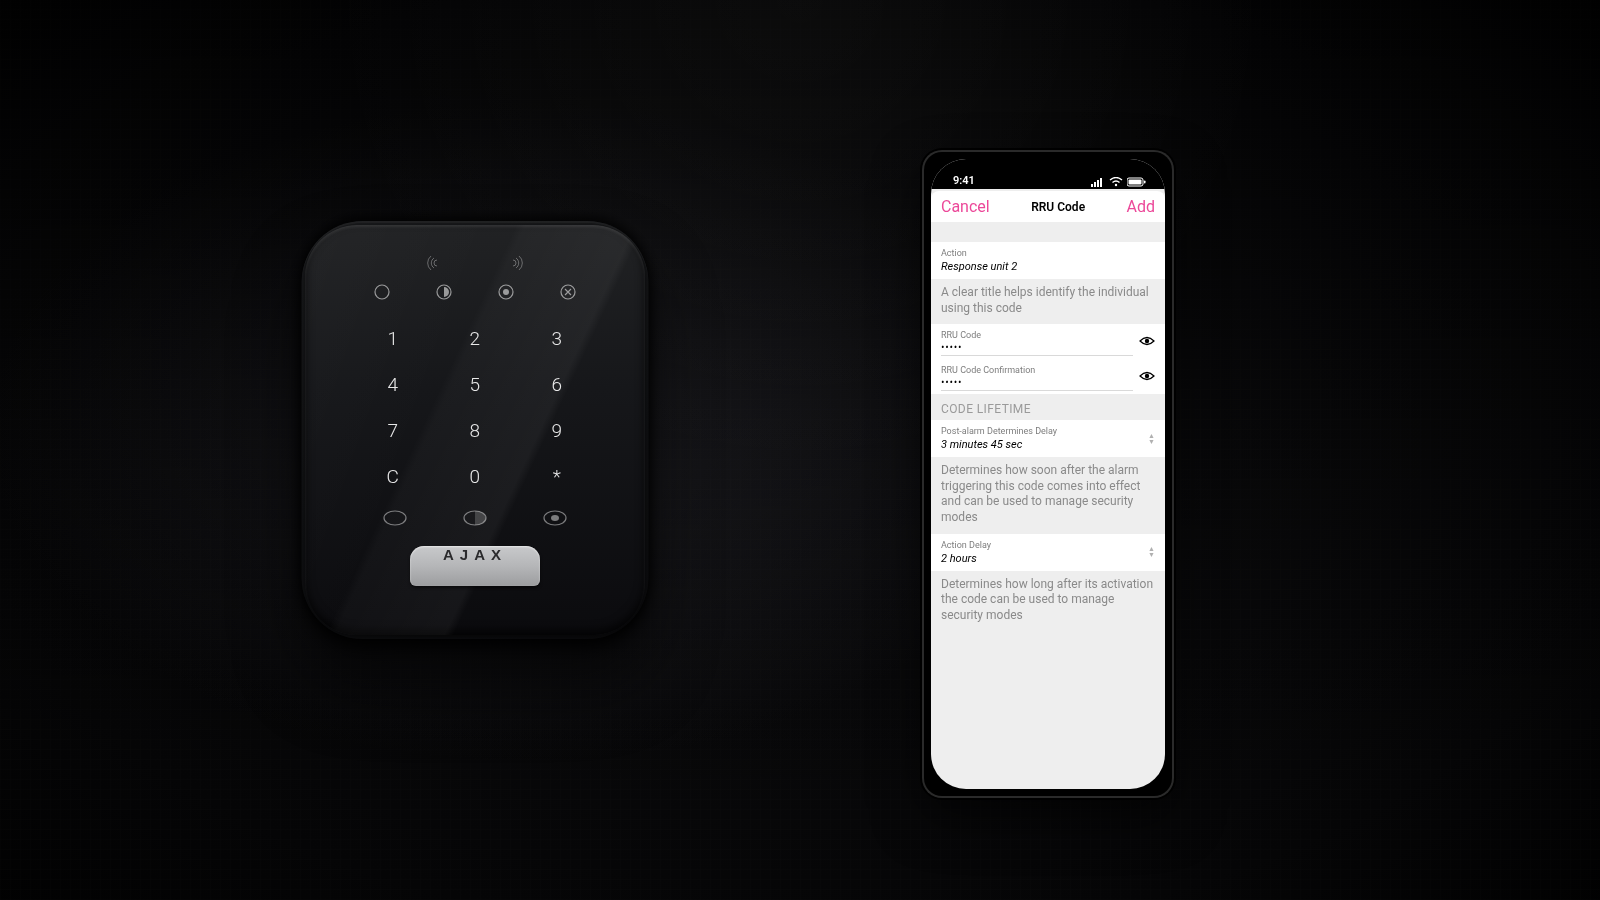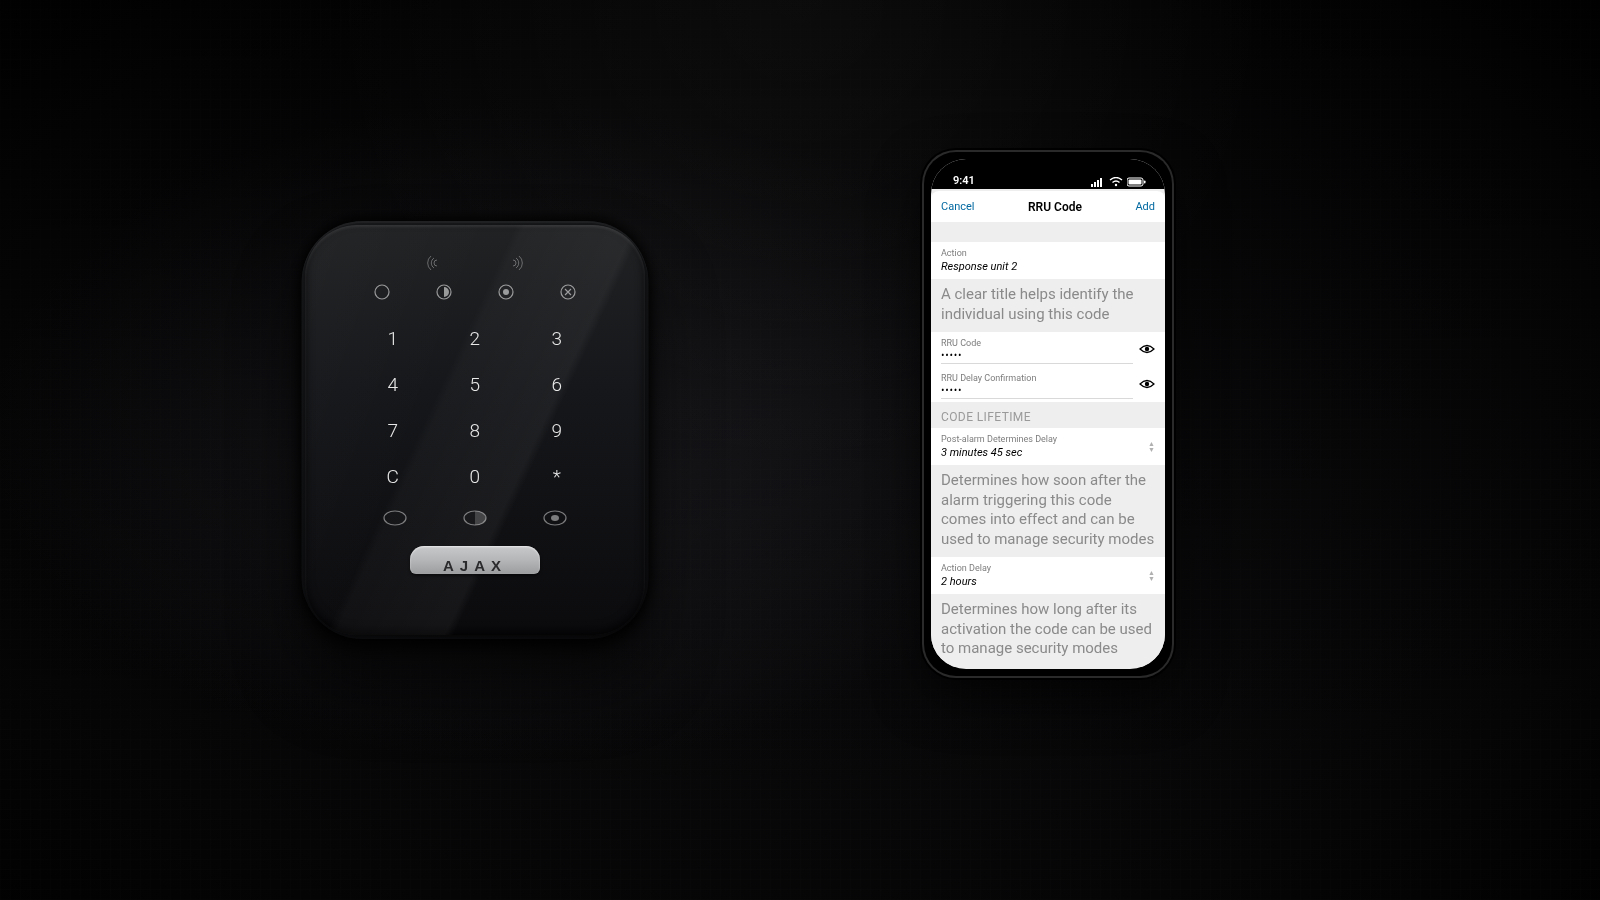--- a/index.html
+++ b/index.html
@@ -126,42 +126,42 @@
     user-select: none;
   }
   .kp-bottom-row {
     display: flex;
     gap: 56px;
     margin-top: 12px;
   }
   .kp-bottom-row svg { opacity: 0.75; }
   .kp-badge {
     margin-top: 16px;
-    width: 130px; height: 28px;
+    width: 130px; height: 40px;
     border-radius: 14px 14px 6px 6px;
     background: linear-gradient(180deg, #c8c9cb 0%, #b5b6b8 50%, #9c9d9f 100%);
     box-shadow: inset 0 1px 2px rgba(255,255,255,0.6), 0 2px 3px rgba(0,0,0,0.5);
-    display: flex; align-items: flex-end; justify-content: center;
+    display: flex; align-items: flex-start; justify-content: center;
   }
   .kp-badge span {
     font-family: "Arial Black", Arial, sans-serif;
     font-weight: 900;
     letter-spacing: 6px;
     font-size: 15px;
     color: #2b2b2d;
   }
 
   
   .phone {
     position: absolute;
     left: 924px;
     top: 152px;
     width: 248px;
-    height: 524px;
-    border-radius: 32px;
+    height: 644px;
+    border-radius: 18px;
     background: #000;
     box-shadow:
       0 0 0 2px #2a2a2a,
       0 0 0 4px #000,
       0 20px 50px rgba(0,0,0,0.6);
     padding: 7px;
   }
   .screen {
     width: 100%; height: 100%;
     border-radius: 35px;
@@ -196,22 +196,22 @@
     height: 31px;
     background: #fff;
     border-radius: 8px 8px 0 0;
     margin-top: 2px;
     display: flex;
     align-items: center;
     justify-content: space-between;
     padding: 0 10px;
   }
   .sheet-header .btn-text {
-    font-size: 11px;
-    color: #0369a1;
+    font-size: 16px;
+    color: #ec4899;
   }
   .sheet-header .title {
     font-size: 12px;
     font-weight: 600;
     color: #000;
   }
 
   .form-body {
     background: #eeeeee;
     font-size: 10px;
@@ -253,21 +253,21 @@
     right: 10px;
     top: 50%;
     transform: translateY(-50%);
     color: #b0b0b0;
     font-size: 7px;
     line-height: 6px;
     text-align: center;
   }
   .helper {
     padding: 6px 10px 8px 10px;
-    font-size: 15px;
+    font-size: 12px;
     color: #8a8a8a;
     line-height: 1.3;
   }
   .section-label {
     padding: 8px 10px 4px 10px;
     font-size: 12px;
     color: #9a9a9a;
     letter-spacing: 0.4px;
   }
   .dots {
@@ -423,21 +423,21 @@
           <div class="field-label">RRU Code</div>
           <div class="field-value dots">•••••</div>
           <span class="eye-btn">
             <svg width="16" height="12" viewBox="0 0 16 12">
                 <path d="M1 6 Q8 -1 15 6 Q8 13 1 6 Z" stroke="#000" stroke-width="1.2" fill="none"></path>
                 <circle cx="8" cy="6" r="2.2" fill="#000"></circle>
               </svg>
           </span>
         </div>
         <div class="field field-underline">
-          <div class="field-label">RRU Delay Confirmation</div>
+          <div class="field-label">RRU Code Confirmation</div>
           <div class="field-value dots">•••••</div>
           <span class="eye-btn">
             <svg width="16" height="12" viewBox="0 0 16 12">
                 <path d="M1 6 Q8 -1 15 6 Q8 13 1 6 Z" stroke="#000" stroke-width="1.2" fill="none"></path>
                 <circle cx="8" cy="6" r="2.2" fill="#000"></circle>
               </svg>
           </span>
         </div>
       </div>
 

